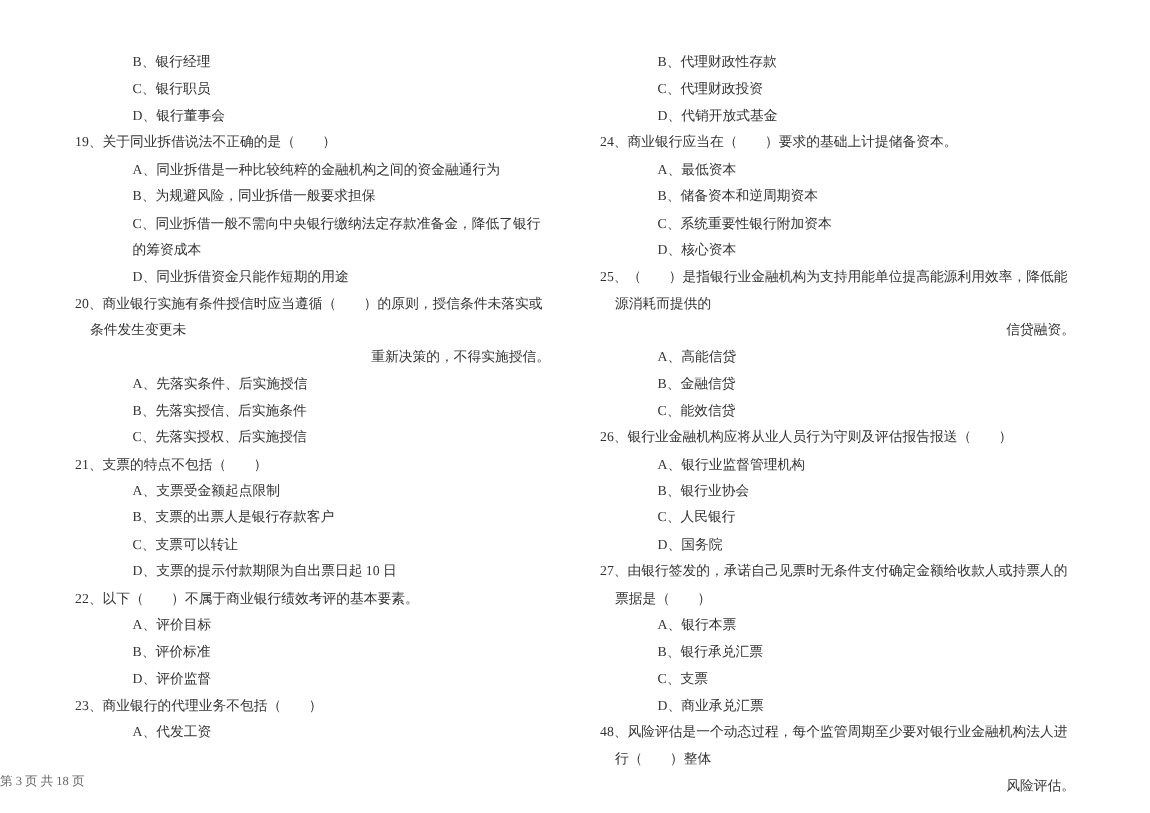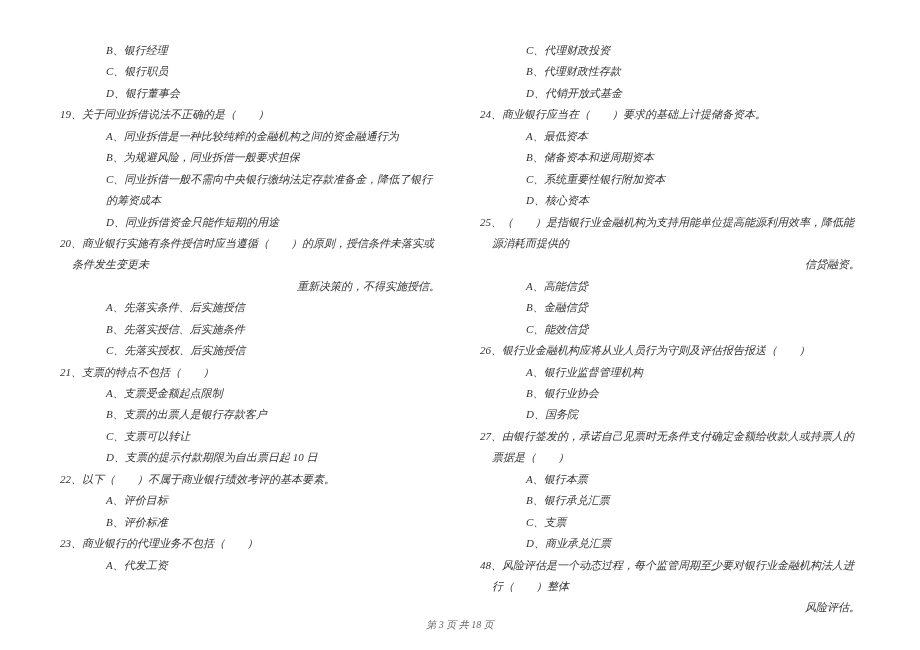--- a/index.html
+++ b/index.html
@@ -1,15 +1,15 @@
 <!DOCTYPE html>
 <html><head>
   <meta charset="utf-8">
   <style>
-    * { margin: 0; padding: 0; box-sizing: border-box; font-style: italic; }
+    * { margin: 0; padding: 0; box-sizing: border-box; }
     body {
       width: 920px;
       height: 650px;
       background: #fff;
       font-family: "SimSun", "宋体", serif;
       font-size: 11px;
       color: #333;
       position: relative;
       padding: 40px 60px 30px 60px;
     }
@@ -31,21 +31,21 @@
     }
     .question-cont {
       padding-left: 12px;
       text-align: right;
     }
     .footer {
       position: absolute;
       bottom: 18px;
       left: 0;
       right: 0;
-      text-align: center;
+      text-align: left;
       font-size: 10px;
       color: #666;
       margin-top: 20px;
     }
   </style>
 </head>
 <body>
 
 <div class="page">
   <div class="column">
@@ -63,41 +63,43 @@
     <div class="option">B、先落实授信、后实施条件</div>
     <div class="option">C、先落实授权、后实施授信</div>
     <div class="question">21、支票的特点不包括（　　）</div>
     <div class="option">A、支票受金额起点限制</div>
     <div class="option">B、支票的出票人是银行存款客户</div>
     <div class="option">C、支票可以转让</div>
     <div class="option">D、支票的提示付款期限为自出票日起 10 日</div>
     <div class="question">22、以下（　　）不属于商业银行绩效考评的基本要素。</div>
     <div class="option">A、评价目标</div>
     <div class="option">B、评价标准</div>
+    <div class="option">D、评价监督</div>
     <div class="question">23、商业银行的代理业务不包括（　　）</div>
     <div class="option">A、代发工资</div>
   </div>
 
   <div class="column">
+    <div class="option">B、代理财政性存款</div>
     <div class="option">C、代理财政投资</div>
-    <div class="option">B、代理财政性存款</div>
     <div class="option">D、代销开放式基金</div>
     <div class="question">24、商业银行应当在（　　）要求的基础上计提储备资本。</div>
     <div class="option">A、最低资本</div>
     <div class="option">B、储备资本和逆周期资本</div>
     <div class="option">C、系统重要性银行附加资本</div>
     <div class="option">D、核心资本</div>
     <div class="question">25、（　　）是指银行业金融机构为支持用能单位提高能源利用效率，降低能源消耗而提供的</div>
     <div class="question-cont">信贷融资。</div>
     <div class="option">A、高能信贷</div>
     <div class="option">B、金融信贷</div>
     <div class="option">C、能效信贷</div>
     <div class="question">26、银行业金融机构应将从业人员行为守则及评估报告报送（　　）</div>
     <div class="option">A、银行业监督管理机构</div>
     <div class="option">B、银行业协会</div>
+    <div class="option">C、人民银行</div>
     <div class="option">D、国务院</div>
     <div class="question">27、由银行签发的，承诺自己见票时无条件支付确定金额给收款人或持票人的票据是（　　）</div>
     <div class="option">A、银行本票</div>
     <div class="option">B、银行承兑汇票</div>
     <div class="option">C、支票</div>
     <div class="option">D、商业承兑汇票</div>
     <div class="question">48、风险评估是一个动态过程，每个监管周期至少要对银行业金融机构法人进行（　　）整体</div>
     <div class="question-cont">风险评估。</div>
   </div>
 </div>

